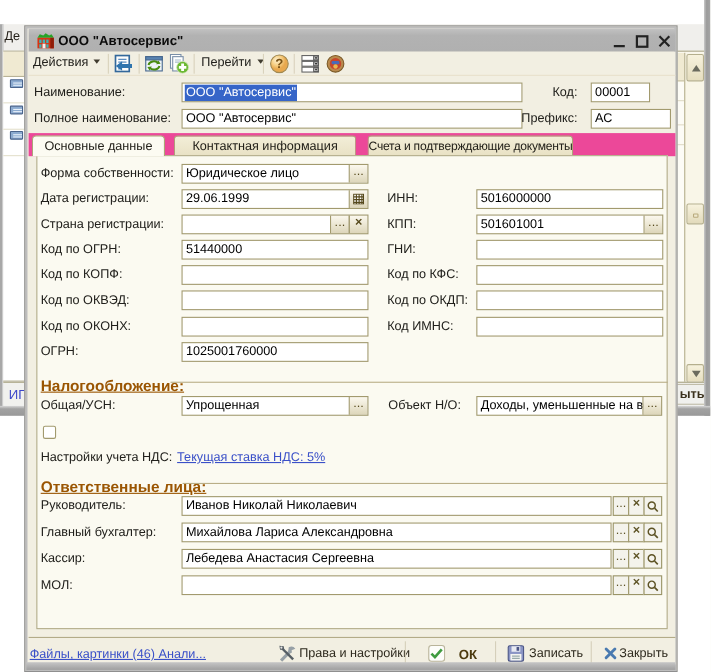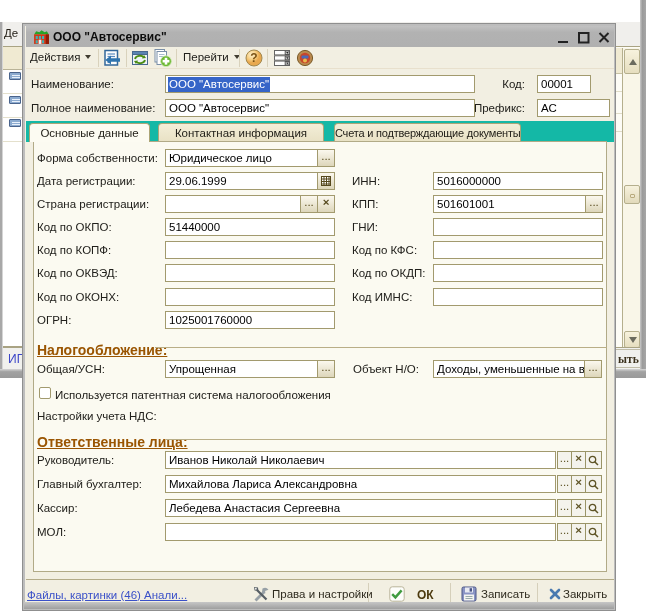--- a/index.html
+++ b/index.html
@@ -30,21 +30,21 @@
 #rt .rline { position:absolute; left:0; width:9px; height:1px; background:#e0dcc8; }
 #sb { position:absolute; left:9px; top:1px; width:19px; height:301px; background:#f9f6e8; border-left:1px solid #b5af8d; border-right:1px solid #b5af8d; }
 #sb .btn { position:absolute; left:1px; width:16px; background:linear-gradient(#f7f2dd,#e6debf); border:1px solid #b5af8d; border-radius:2px; }
 #sb .arr { position:absolute; left:4px; width:0; height:0; border-left:4px solid transparent; border-right:4px solid transparent; }
 #sb .thumb { position:absolute; left:1px; top:137px; width:16px; height:19px; background:linear-gradient(#f7f2dd,#e2dabb); border:1px solid #b5af8d; border-radius:2px; }
 #sb .grip { position:absolute; left:5px; top:8px; width:5px; height:4px; border:1px solid #b9ab7e; border-radius:1px; background:#efe8cf; }
 
 
 #bg-bottom { left:3px; top:347px; width:640px; height:22px; background:#f1f1ee; border-top:1px solid #a9a383; }
 #bg-bottom .ip { position:absolute; left:5px; top:4px; font-size:12px; color:#3c46c8; }
-#bg-bottom .zbtn { position:absolute; left:609px; top:1px; width:29px; height:19px; background:#f0f0ed; border:1px solid #c0bca8;font-family:Liberation Serif, serif; }
+#bg-bottom .zbtn { position:absolute; left:609px; top:1px; width:29px; height:19px; background:#f0f0ed; border:1px solid #c0bca8; }
 #bg-bottom .zbtn span { position:absolute; left:5px; top:3px; font-weight:bold; font-size:11.5px; color:#3a301c; }
 #bg-botborder { left:0; top:369px; width:646px; height:9px; background:linear-gradient(#d7d7d7,#a2a2a2 30%,#999999); }
 
 
 #dlg { left:22px; top:23px; width:594px; height:588px; background:#f2efe2; border:1px solid #8f8f8f; box-shadow:inset 0 0 0 2px #bdbdbd; }
 #dlg-title { position:absolute; left:3px; top:2px; width:588px; height:21px; background:linear-gradient(#c2c2c2 0%,#b2b2b2 30%,#b0b0b0 100%); }
 #dlg-title .txt { position:absolute; left:27px; top:4px; font-size:12px; font-weight:bold; color:#0c0c0c; }
 #dlg-client { position:absolute; left:3px; top:23px; width:588px; height:557px; background:#f2efe2; }
 #dlg-bot { position:absolute; left:1px; right:1px; bottom:1px; height:7px; background:linear-gradient(#c6c6c6,#9f9f9f); }
 
@@ -54,21 +54,21 @@
 #tb .sep { position:absolute; top:2px; width:1px; height:18px; background:#d9d2bc; }
 .dtri { display:inline-block; width:0; height:0; border-left:3.5px solid transparent; border-right:3.5px solid transparent; border-top:4px solid #403c30; vertical-align:middle; margin-left:5px; margin-bottom:2px; }
 
 
 .lbl { position:absolute; font-size:11.5px; color:#21201c; white-space:nowrap; }
 .inp { position:absolute; background:#ffffff; border:1px solid #a29a6e; font-size:11.5px; color:#000; white-space:nowrap; overflow:hidden; }
 .inp .v { position:absolute; left:3px; top:2px; }
 .fbtn { position:absolute; top:-1px; right:-1px; height:18px; background:linear-gradient(#fbf8ee,#ddd6ba); border:1px solid #a29a6e; color:#56491c; text-align:center; }
 
 
-#tabstrip { position:absolute; left:0; top:74px; width:588px; height:21px; background:#14b8a6; }
+#tabstrip { position:absolute; left:0; top:74px; width:588px; height:21px; background:#ec4899; }
 .tab { position:absolute; top:2px; height:19px; border:1px solid #aba577; border-bottom:none; border-radius:4px 4px 0 0; font-size:11.5px; text-align:center; color:#23211a; background:linear-gradient(#f3eed8,#e8e1c4); }
 .tab.active { background:#fcfbf2; z-index:5; }
 .tab span { position:absolute; left:0; right:0; top:3px; white-space:nowrap; overflow:hidden; }
 
 
 #pane { position:absolute; left:7px; top:94px; width:574px; height:431px; background:#fbfaf1; border:1px solid #b1aa87; }
 
 
 .sect { position:absolute; font-weight:bold; font-size:14px; color:#9a5502; white-space:nowrap;text-decoration:underline; }
 .sline { position:absolute; height:1px; background:#b9ae87; }
@@ -303,21 +303,21 @@
       <div class="inp" style="left:139px;top:148px;width:170px;height:18px">
         <div class="fbtn" style="width:18px;right:16px">...</div>
         <div class="fbtn" style="width:18px;font-weight:bold">×</div>
       </div>
       <div class="lbl" style="left:326px;top:151px">КПП:</div>
       <div class="inp" style="left:407px;top:148px;width:170px;height:18px">
           <div class="v">501601001</div>
           <div class="fbtn" style="width:18px">...</div>
         </div>
 
-      <div class="lbl" style="left:11px;top:174px">Код по ОКПО:</div>
+      <div class="lbl" style="left:11px;top:174px">Код по ОГРН:</div>
       <div class="inp" style="left:139px;top:171px;width:170px;height:18px">
           <div class="v">51440000</div>
         </div>
       <div class="lbl" style="left:326px;top:174px">ГНИ:</div>
       <div class="inp" style="left:407px;top:171px;width:170px;height:18px"></div>
 
       <div class="lbl" style="left:11px;top:197px">Код по КОПФ:</div>
       <div class="inp" style="left:139px;top:194px;width:170px;height:18px"></div>
       <div class="lbl" style="left:326px;top:197px">Код по КФС:</div>
       <div class="inp" style="left:407px;top:194px;width:170px;height:18px"></div>
@@ -345,23 +345,23 @@
           <div class="v">Упрощенная</div>
           <div class="fbtn" style="width:18px">...</div>
         </div>
       <div class="lbl" style="left:327px;top:316px">Объект Н/О:</div>
       <div class="inp" style="left:407px;top:313px;width:169px;height:18px">
           <div class="v">Доходы, уменьшенные на вел</div>
           <div class="fbtn" style="width:18px">...</div>
         </div>
 
       <div id="chk"></div>
-      <div class="lbl" style="left:29px;top:342px">Используется патентная система налогообложения</div>
 
       <div class="lbl" style="left:11px;top:363px">Настройки учета НДС:</div>
+      <div class="link" style="left:135px;top:363px">Текущая ставка НДС: 5%</div>
 
       <div class="sect" style="left:11px;top:387px">Ответственные лица:</div>
       <div class="sline" style="left:140px;top:392px;width:441px"></div>
 
       <div class="lbl" style="left:11px;top:407px">Руководитель:</div>
       <div class="inp" style="left:139px;top:404px;width:391px;height:18px">
           <div class="v">Иванов Николай Николаевич</div>
         </div>
       <div class="rbtns" style="left:531px;top:404px">
         <div class="c" style="left:0">...</div>

